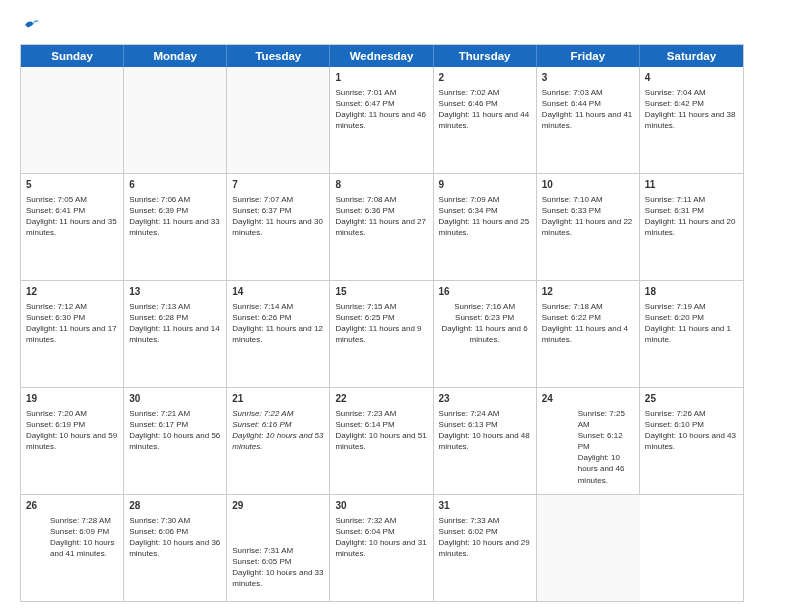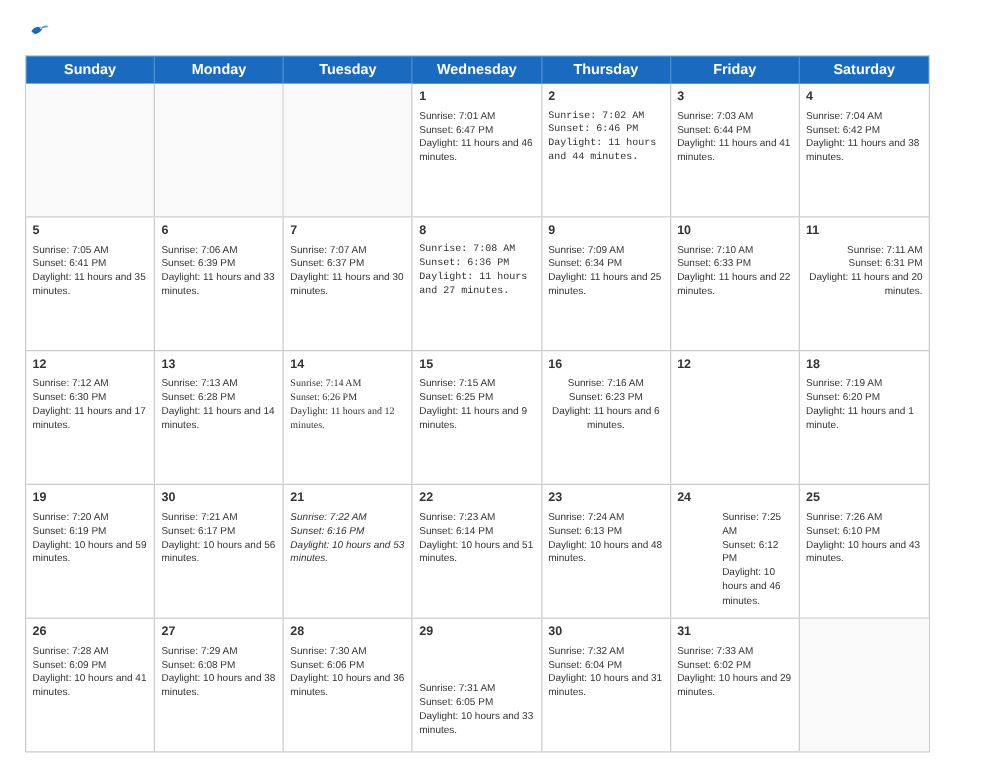--- a/index.html
+++ b/index.html
@@ -148,21 +148,21 @@
           <div class="cal-cell empty"></div>
           <div class="cal-cell empty"></div>
           <div class="cal-cell">
             <span class="day-num">1</span>
             <div class="cell-info" style="white-space: pre-line;">Sunrise: 7:01 AM
 Sunset: 6:47 PM
 Daylight: 11 hours and 46 minutes.</div>
           </div>
           <div class="cal-cell">
             <span class="day-num">2</span>
-            <div class="cell-info" style="white-space: pre-line; font-family: Liberation Mono, monospace;">Sunrise: 7:02 AM
+            <div class="cell-info" style="white-space: pre-line;">Sunrise: 7:02 AM
 Sunset: 6:46 PM
 Daylight: 11 hours and 44 minutes.</div>
           </div>
           <div class="cal-cell">
             <span class="day-num">3</span>
             <div class="cell-info" style="white-space: pre-line;">Sunrise: 7:03 AM
 Sunset: 6:44 PM
 Daylight: 11 hours and 41 minutes.</div>
           </div>
           <div class="cal-cell">
@@ -186,76 +186,79 @@
 Daylight: 11 hours and 33 minutes.</div>
           </div>
           <div class="cal-cell">
             <span class="day-num">7</span>
             <div class="cell-info" style="white-space: pre-line;">Sunrise: 7:07 AM
 Sunset: 6:37 PM
 Daylight: 11 hours and 30 minutes.</div>
           </div>
           <div class="cal-cell">
             <span class="day-num">8</span>
-            <div class="cell-info" style="white-space: pre-line; font-family: Liberation Mono, monospace;">Sunrise: 7:08 AM
+            <div class="cell-info" style="white-space: pre-line;">Sunrise: 7:08 AM
 Sunset: 6:36 PM
 Daylight: 11 hours and 27 minutes.</div>
           </div>
           <div class="cal-cell">
             <span class="day-num">9</span>
             <div class="cell-info" style="white-space: pre-line;">Sunrise: 7:09 AM
 Sunset: 6:34 PM
 Daylight: 11 hours and 25 minutes.</div>
           </div>
           <div class="cal-cell">
             <span class="day-num">10</span>
             <div class="cell-info" style="white-space: pre-line;">Sunrise: 7:10 AM
 Sunset: 6:33 PM
 Daylight: 11 hours and 22 minutes.</div>
           </div>
           <div class="cal-cell">
             <span class="day-num">11</span>
-            <div class="cell-info" style="white-space: pre-line; text-align: right;">Sunrise: 7:11 AM
+            <div class="cell-info" style="white-space: pre-line;">Sunrise: 7:11 AM
 Sunset: 6:31 PM
 Daylight: 11 hours and 20 minutes.</div>
           </div>
         </div>
         <div class="cal-row">
           <div class="cal-cell">
             <span class="day-num">12</span>
             <div class="cell-info" style="white-space: pre-line;">Sunrise: 7:12 AM
 Sunset: 6:30 PM
 Daylight: 11 hours and 17 minutes.</div>
           </div>
           <div class="cal-cell">
             <span class="day-num">13</span>
             <div class="cell-info" style="white-space: pre-line;">Sunrise: 7:13 AM
 Sunset: 6:28 PM
 Daylight: 11 hours and 14 minutes.</div>
           </div>
           <div class="cal-cell">
             <span class="day-num">14</span>
-            <div class="cell-info" style="white-space: pre-line; font-family: Liberation Serif, serif;">Sunrise: 7:14 AM
+            <div class="cell-info" style="white-space: pre-line;">Sunrise: 7:14 AM
 Sunset: 6:26 PM
 Daylight: 11 hours and 12 minutes.</div>
           </div>
           <div class="cal-cell">
             <span class="day-num">15</span>
             <div class="cell-info" style="white-space: pre-line;">Sunrise: 7:15 AM
 Sunset: 6:25 PM
 Daylight: 11 hours and 9 minutes.</div>
           </div>
           <div class="cal-cell">
             <span class="day-num">16</span>
             <div class="cell-info" style="white-space: pre-line; text-align: center;">Sunrise: 7:16 AM
 Sunset: 6:23 PM
 Daylight: 11 hours and 6 minutes.</div>
           </div>
           <div class="cal-cell">
             <span class="day-num">12</span>
+            <div class="cell-info" style="white-space: pre-line;">Sunrise: 7:18 AM
+Sunset: 6:22 PM
+Daylight: 11 hours and 4 minutes.</div>
           </div>
           <div class="cal-cell">
             <span class="day-num">18</span>
             <div class="cell-info" style="white-space: pre-line;">Sunrise: 7:19 AM
 Sunset: 6:20 PM
 Daylight: 11 hours and 1 minute.</div>
           </div>
         </div>
         <div class="cal-row">
           <div class="cal-cell">
@@ -297,29 +300,23 @@
           <div class="cal-cell">
             <span class="day-num">25</span>
             <div class="cell-info" style="white-space: pre-line;">Sunrise: 7:26 AM
 Sunset: 6:10 PM
 Daylight: 10 hours and 43 minutes.</div>
           </div>
         </div>
         <div class="cal-row">
           <div class="cal-cell">
             <span class="day-num">26</span>
-            <div class="cell-info" style="white-space: pre-line;">Sunrise: 7:28 AM
+            <div class="cell-info" style="white-space: pre-line; margin-left: 24px;">Sunrise: 7:28 AM
 Sunset: 6:09 PM
 Daylight: 10 hours and 41 minutes.</div>
-          </div>
-          <div class="cal-cell">
-            <span class="day-num">27</span>
-            <div class="cell-info" style="white-space: pre-line;">Sunrise: 7:29 AM
-Sunset: 6:08 PM
-Daylight: 10 hours and 38 minutes.</div>
           </div>
           <div class="cal-cell">
             <span class="day-num">28</span>
             <div class="cell-info" style="white-space: pre-line;">Sunrise: 7:30 AM
 Sunset: 6:06 PM
 Daylight: 10 hours and 36 minutes.</div>
           </div>
           <div class="cal-cell">
             <span class="day-num">29</span>
             <div class="cell-info" style="white-space: pre-line; margin-top: 32px;">Sunrise: 7:31 AM

